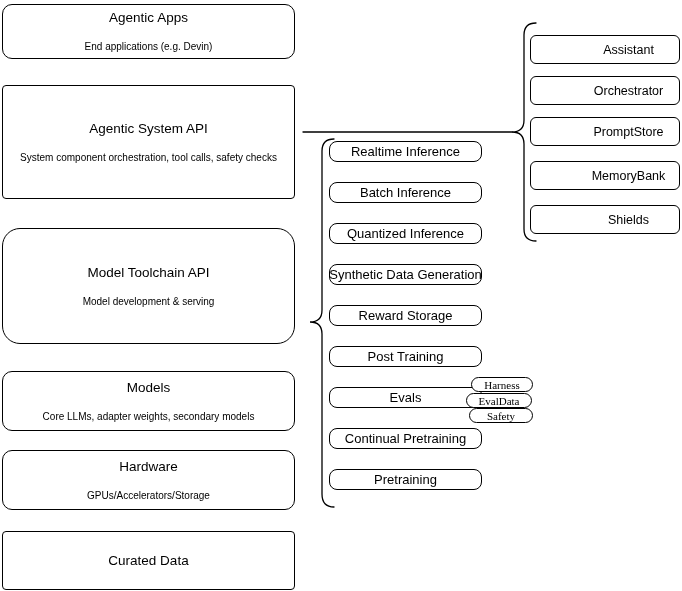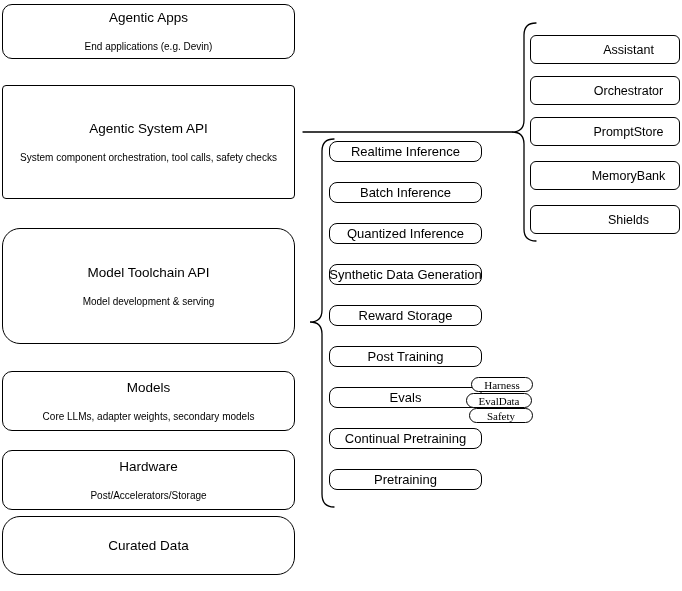--- a/index.html
+++ b/index.html
@@ -69,23 +69,23 @@
   <div class="lbox" style="top:228px;height:116px;border-radius:18px">
     <div class="title">Model Toolchain API</div>
     <div class="subtitle">Model development &amp; serving</div>
   </div>
   <div class="lbox" style="top:371px;height:60px;border-radius:10px">
     <div class="title">Models</div>
     <div class="subtitle">Core LLMs, adapter weights, secondary models</div>
   </div>
   <div class="lbox" style="top:450px;height:60px;border-radius:10px">
     <div class="title">Hardware</div>
-    <div class="subtitle">Post/Accelerators/Storage</div>
+    <div class="subtitle">GPUs/Accelerators/Storage</div>
   </div>
-  <div class="lbox" style="top:516px;height:59px;border-radius:18px">
+  <div class="lbox" style="top:531px;height:59px;border-radius:4px">
     <div class="title">Curated Data</div>
   </div>
 
   <div class="mbox" style="top:141px">Realtime Inference</div>
   <div class="mbox" style="top:182px">Batch Inference</div>
   <div class="mbox" style="top:223px">Quantized Inference</div>
   <div class="mbox" style="top:264px">Synthetic Data Generation</div>
   <div class="mbox" style="top:305px">Reward Storage</div>
   <div class="mbox" style="top:346px">Post Training</div>
   <div class="mbox" style="top:387px">Evals</div>

